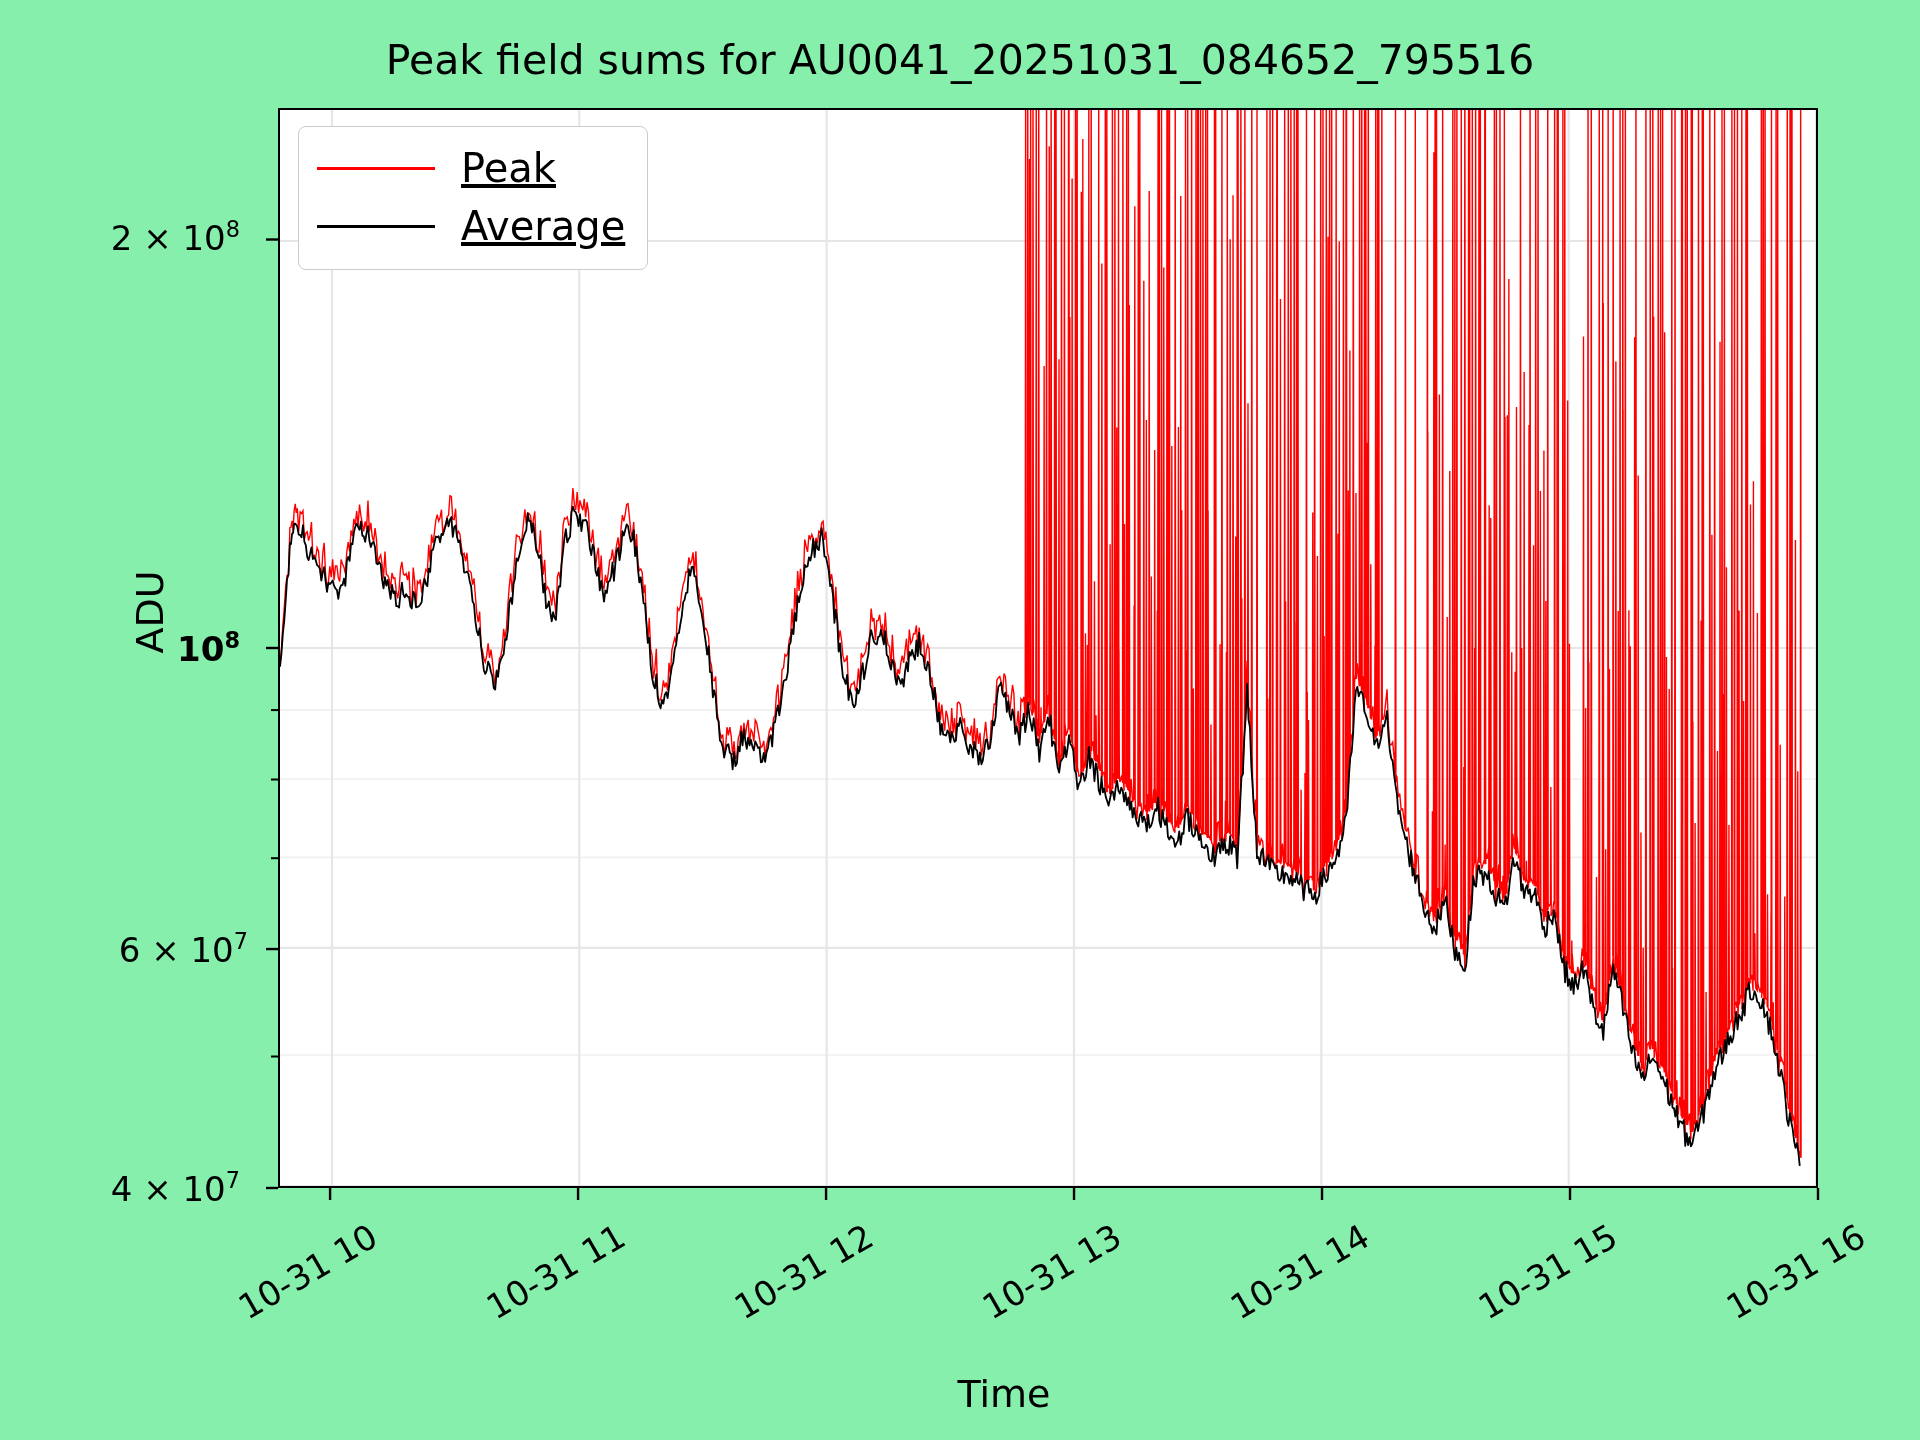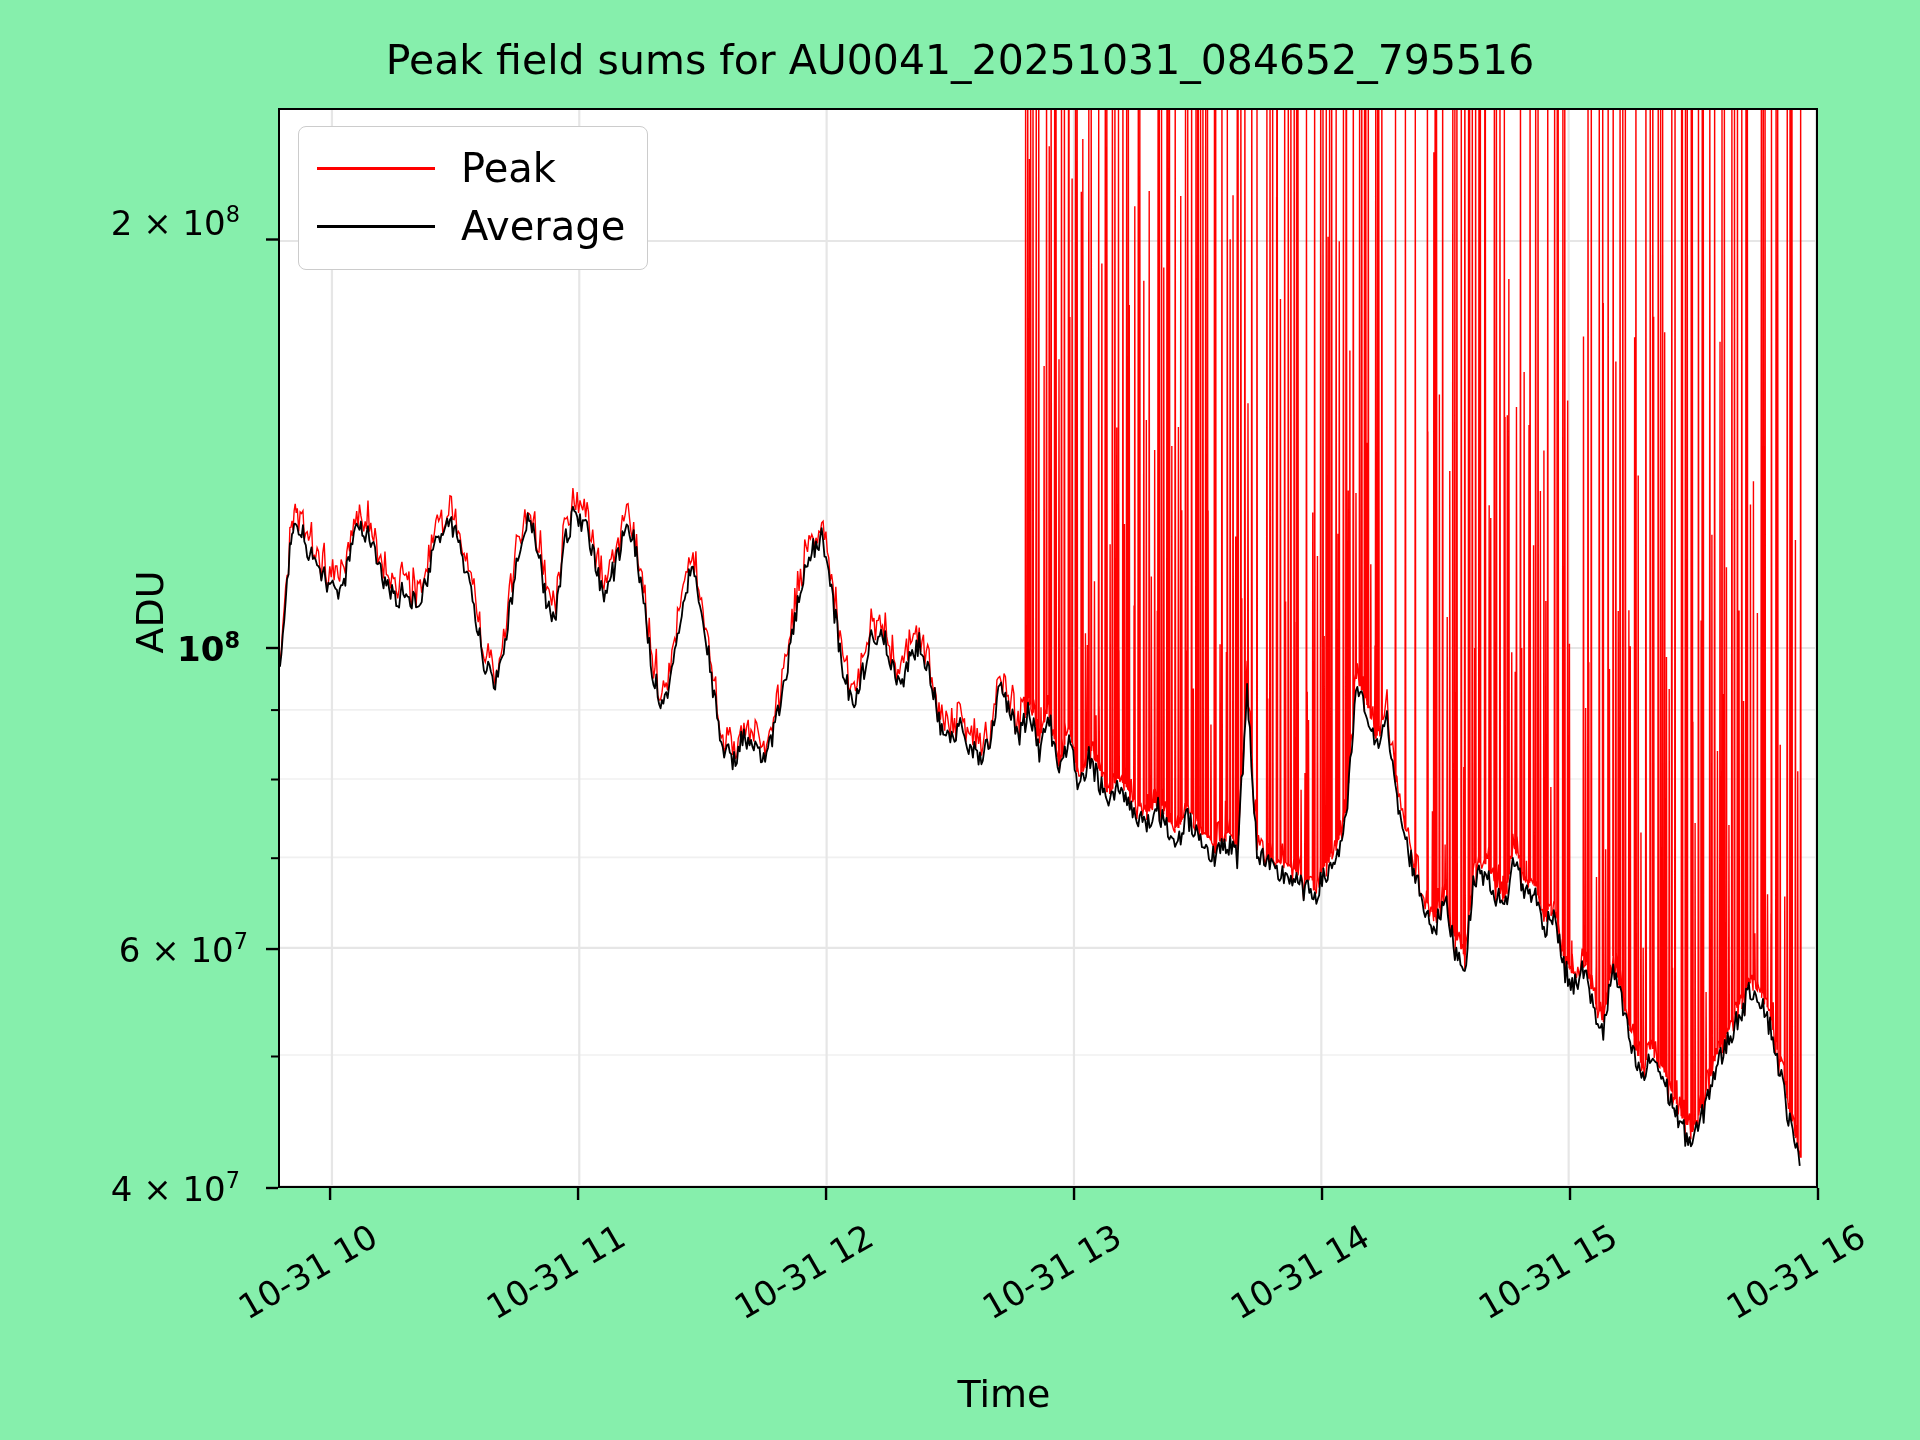--- a/index.html
+++ b/index.html
@@ -45,37 +45,38 @@
     transform:rotate(-30deg);transform-origin:right top;
   }
   #x-tick-labels{position:absolute;left:278px;top:1200px;width:1540px;height:170px;}
 
   
   #legend{
     position:absolute;left:298px;top:126px;
     background:#ffffff;border:1.6px solid #cccccc;border-radius:8px;
     padding:12px 22px 14px 18px;
     box-sizing:border-box;
+    text-decoration:underline;
   }
   .legend-row{display:flex;align-items:center;height:58px;}
   .legend-swatch{width:118px;height:0;border-top-width:3.2px;border-top-style:solid;margin-right:26px;}
   .legend-text{font-size:40px;color:#000;line-height:1;white-space:nowrap;}
 </style>
 </head>
 <body>
 
 <div id="figure">
 
   <div id="chart-title">Peak field sums for AU0041_20251031_084652_795516</div>
 
   <div id="y-axis-title">ADU</div>
   <div id="x-axis-title">Time</div>
 
   <div id="y-tick-labels">
-      <div class="ytick-label" style="top: 114px; right: 22px; margin-left: 35px;">2 × 10<sup>8</sup></div>
+      <div class="ytick-label" style="top: 129px; right: 22px; margin-left: 35px;">2 × 10<sup>8</sup></div>
       <div class="ytick-label" style="top: 540px; right: 22px; font-weight: bold;">10<sup>8</sup></div>
       <div class="ytick-label" style="top: 841.046px; right: 14px;">6 × 10<sup>7</sup></div>
       <div class="ytick-label" style="top: 1080px; right: 22px; text-align: center;">4 × 10<sup>7</sup></div>
     </div>
   <div id="x-tick-labels">
       <div class="xtick-label" style="left: 86.0773px; top: 16px; transform: translateX(-100%) rotate(-30deg); transform-origin: right top;">10-31 10</div>
       <div class="xtick-label" style="left: 334.064px; top: 16px; transform: translateX(-100%) rotate(-30deg); transform-origin: right top;">10-31 11</div>
       <div class="xtick-label" style="left: 582.052px; top: 16px; transform: translateX(-100%) rotate(-30deg); transform-origin: right top;">10-31 12</div>
       <div class="xtick-label" style="left: 830.039px; top: 16px; transform: translateX(-100%) rotate(-30deg); transform-origin: right top;">10-31 13</div>
       <div class="xtick-label" style="left: 1078.03px; top: 16px; transform: translateX(-100%) rotate(-30deg); transform-origin: right top;">10-31 14</div>

